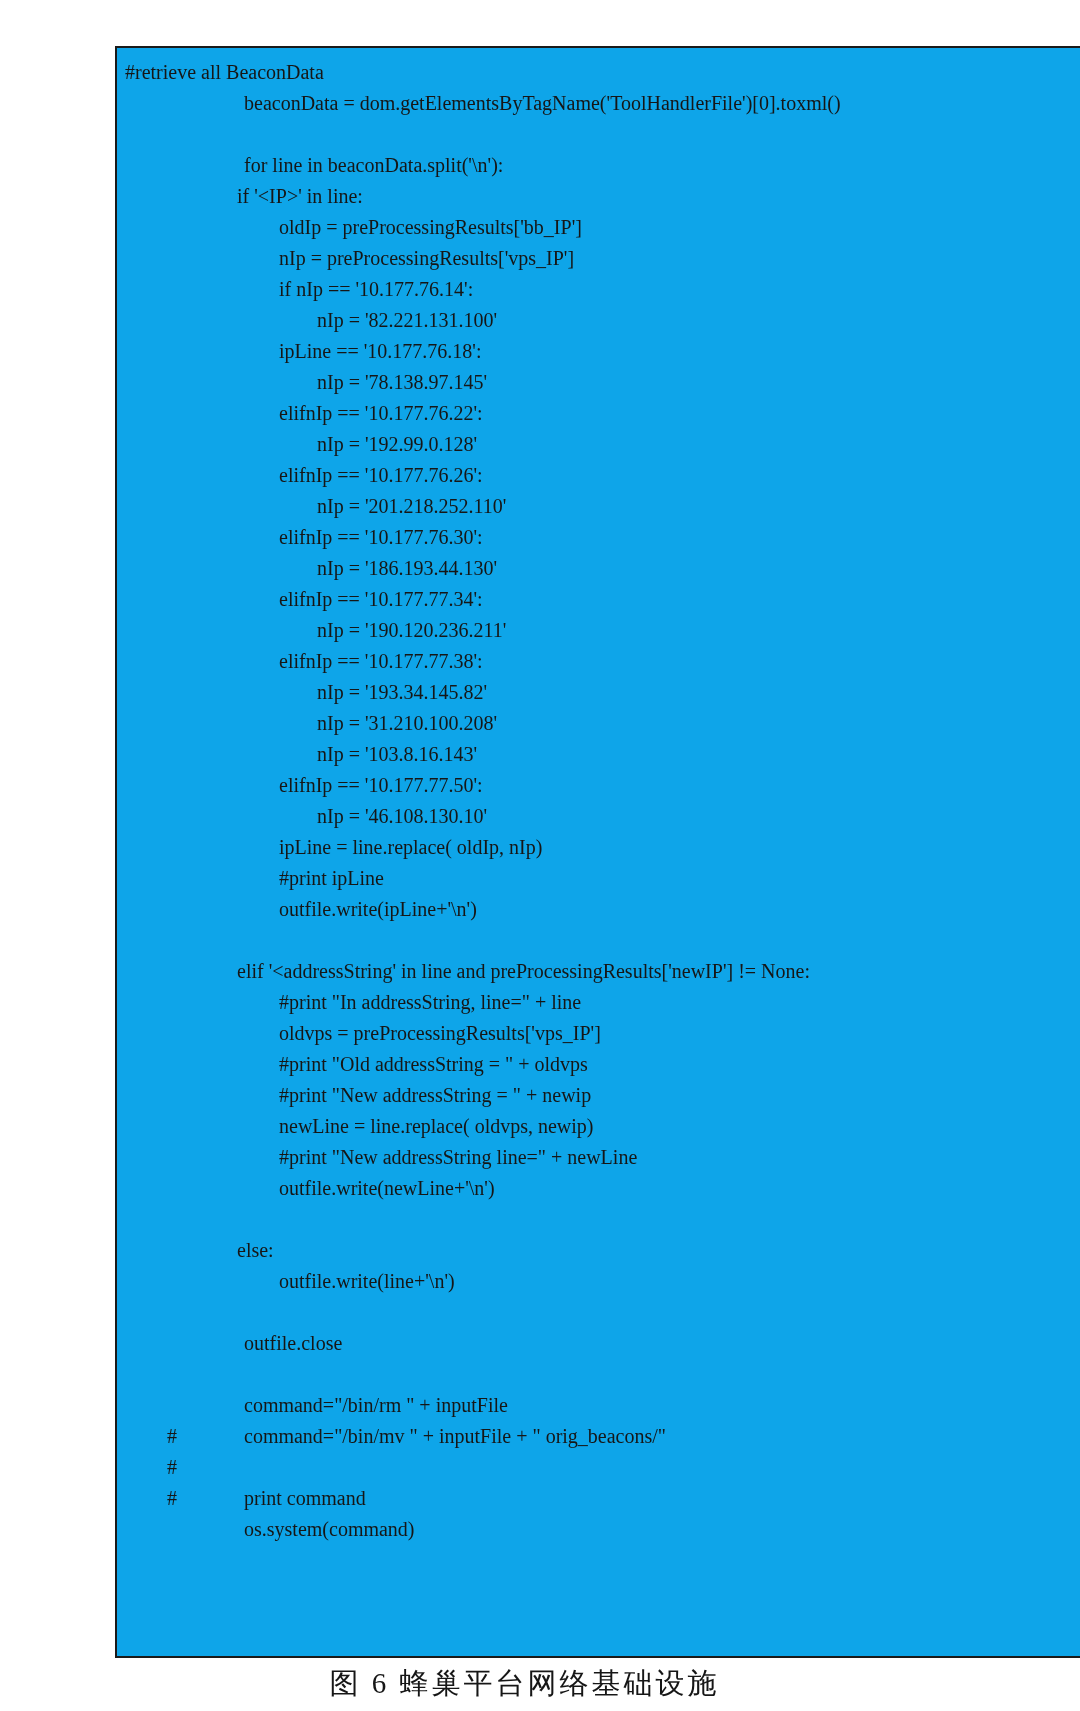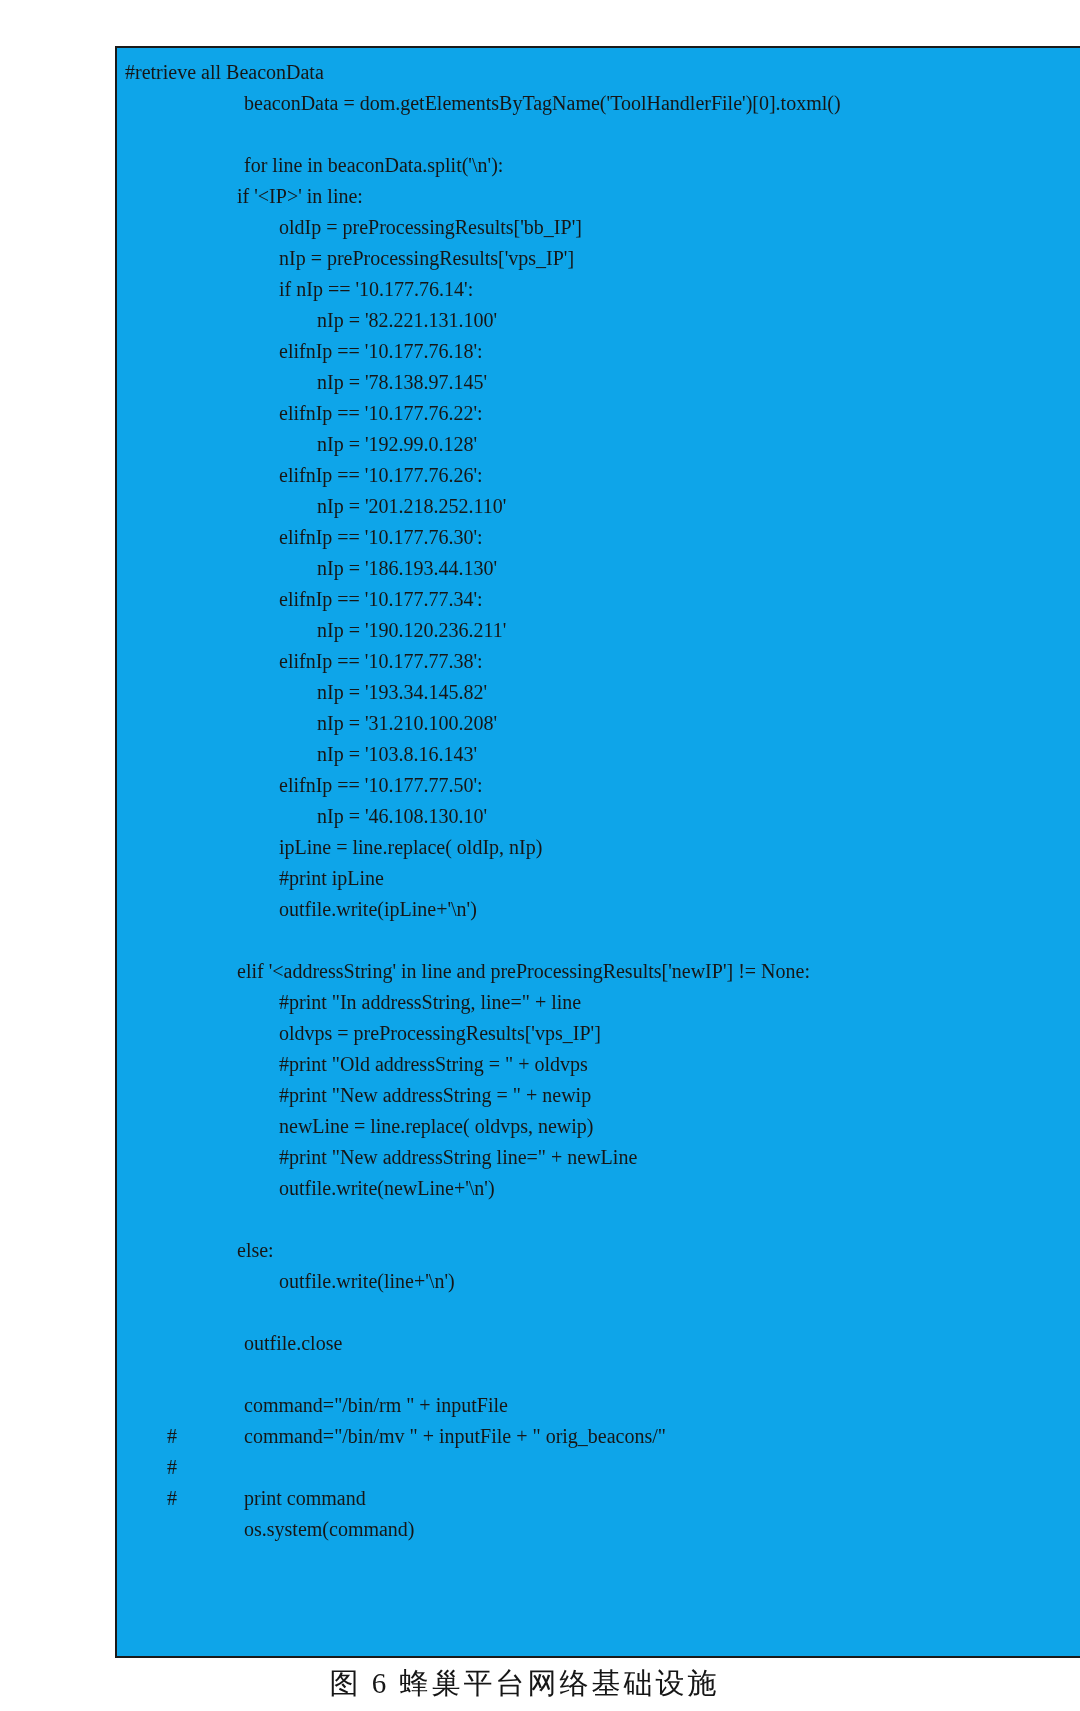--- a/index.html
+++ b/index.html
@@ -68,21 +68,21 @@
     <div class="code-lines">
         <div class="code-line ind0"><span>#retrieve all BeaconData</span></div>
         <div class="code-line ind1"><span>beaconData = dom.getElementsByTagName('ToolHandlerFile')[0].toxml()</span></div>
         <div class="code-line ind0"><span></span></div>
         <div class="code-line ind1"><span>for line in beaconData.split('\n'):</span></div>
         <div class="code-line ind2"><span>if '&lt;IP&gt;' in line:</span></div>
         <div class="code-line ind3"><span>oldIp = preProcessingResults['bb_IP']</span></div>
         <div class="code-line ind3"><span>nIp = preProcessingResults['vps_IP']</span></div>
         <div class="code-line ind3"><span>if nIp == '10.177.76.14':</span></div>
         <div class="code-line ind4"><span>nIp = '82.221.131.100'</span></div>
-        <div class="code-line ind3"><span>elifnIp == '10.177.76.18':</span></div>
+        <div class="code-line ind3"><span>ipLine == '10.177.76.18':</span></div>
         <div class="code-line ind4"><span>nIp = '78.138.97.145'</span></div>
         <div class="code-line ind3"><span>elifnIp == '10.177.76.22':</span></div>
         <div class="code-line ind4"><span>nIp = '192.99.0.128'</span></div>
         <div class="code-line ind3"><span>elifnIp == '10.177.76.26':</span></div>
         <div class="code-line ind4"><span>nIp = '201.218.252.110'</span></div>
         <div class="code-line ind3"><span>elifnIp == '10.177.76.30':</span></div>
         <div class="code-line ind4"><span>nIp = '186.193.44.130'</span></div>
         <div class="code-line ind3"><span>elifnIp == '10.177.77.34':</span></div>
         <div class="code-line ind4"><span>nIp = '190.120.236.211'</span></div>
         <div class="code-line ind3"><span>elifnIp == '10.177.77.38':</span></div>

